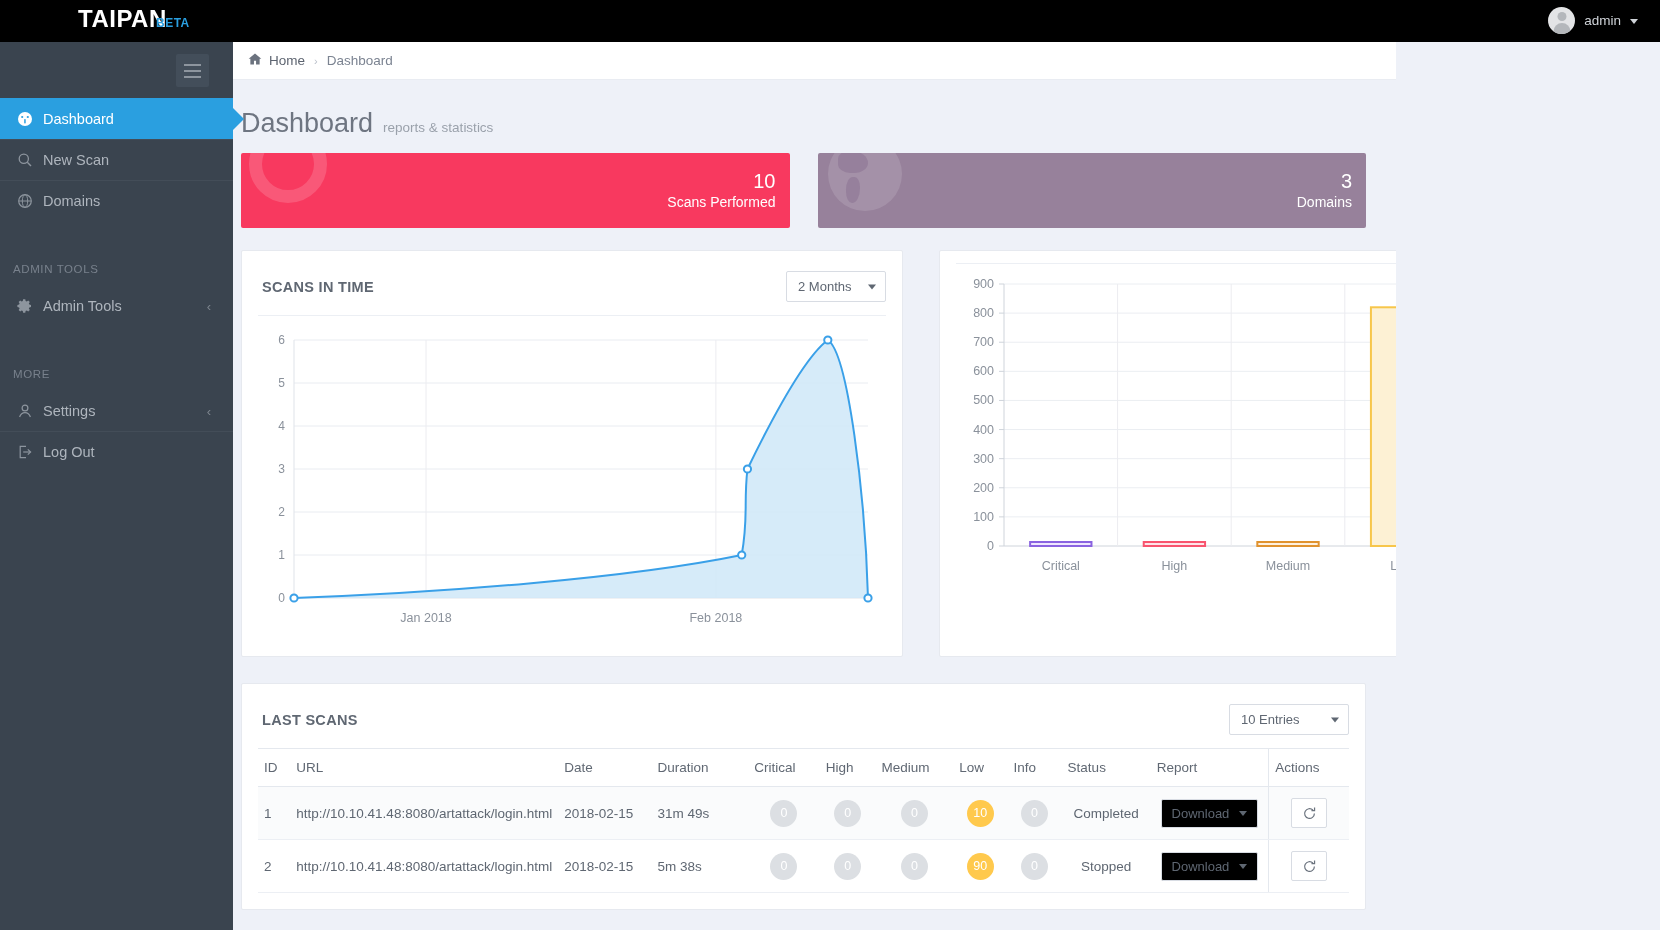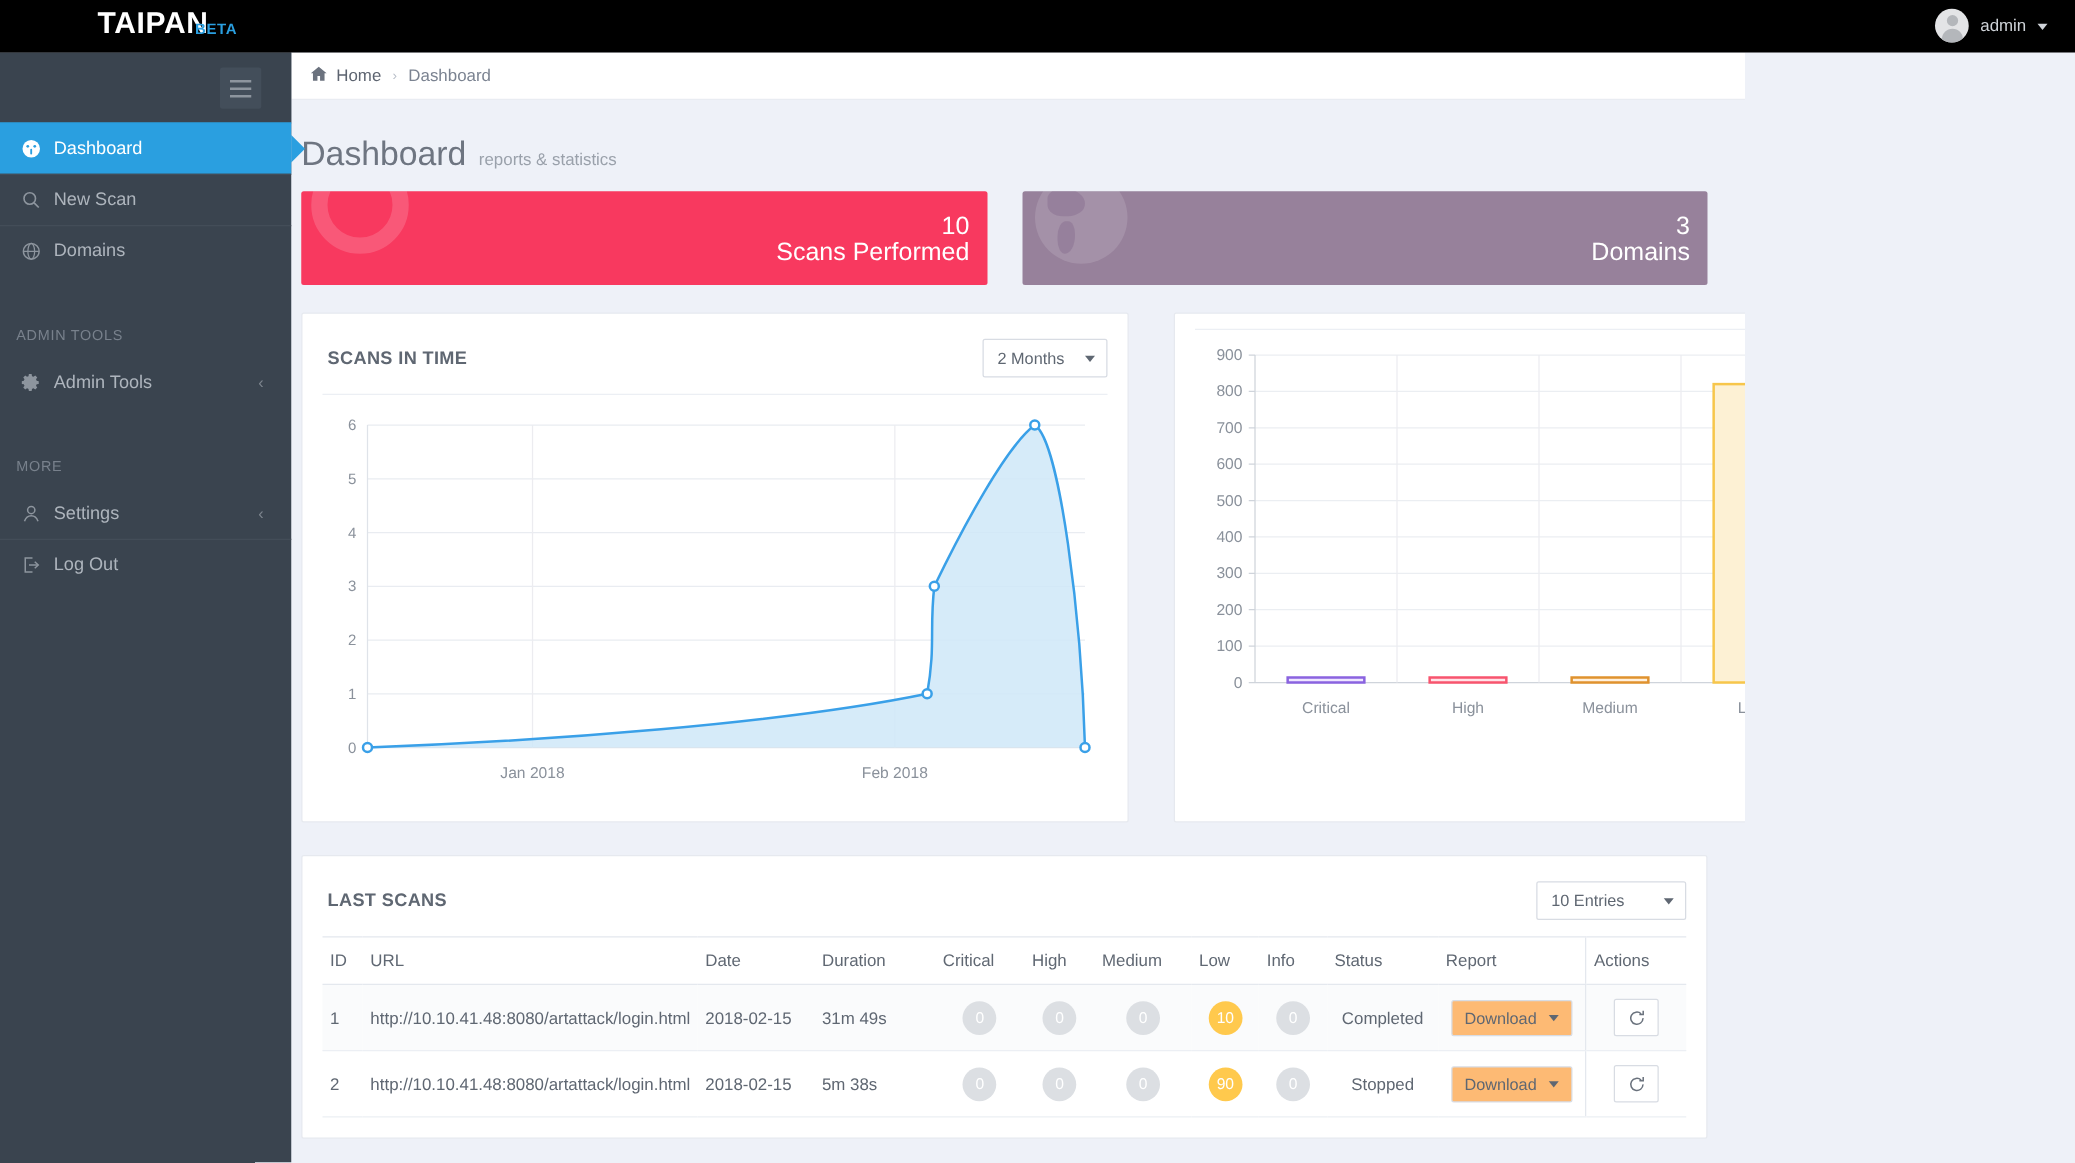--- a/index.html
+++ b/index.html
@@ -116,21 +116,21 @@
 
   
   .stat-card {
     position: relative; height: 75px; border-radius: 2px; overflow: hidden;
     display: flex; flex-direction: column; align-items: flex-end;
     justify-content: center; padding-right: 14px; color: #ffffff; cursor: pointer;
   }
   .stat-card.red { background: #f8395f; flex: 1; }
   .stat-card.purple { background: #97819b; flex: 1; }
   .stat-num { font-size: 20px; line-height: 22px; font-weight: 400; }
-  .stat-label { font-size: 20px; line-height: 20px; }
+  .stat-label { font-size: 14px; line-height: 20px; }
   .deco-donut {
     position: absolute; left: 8px; top: -28px;
     width: 78px; height: 78px; border-radius: 50%;
     border: 13px solid rgba(255,255,255,.16);
   }
   .deco-globe {
     position: absolute; left: 10px; top: -16px;
     width: 74px; height: 74px; border-radius: 50%;
     background: rgba(255,255,255,.13); overflow: hidden;
   }
@@ -188,21 +188,21 @@
   .tbl tbody tr:nth-child(even) td { background: #ffffff; }
   .col-center { text-align: center; }
   .pill {
     display: inline-flex; align-items: center; justify-content: center;
     width: 27px; height: 27px; border-radius: 50%;
     background: #dcdfe3; color: #ffffff; font-size: 12.5px;
   }
   .pill.low { background: #ffc94d; }
   .dl-btn {
     display: inline-flex; align-items: center; gap: 10px;
-    border: 1px solid #d8dce3; background: #fdba74; border-radius: 2px;
+    border: 1px solid #d8dce3; background: #000000; border-radius: 2px;
     padding: 6px 10px; font-size: 13px; color: #5f6772; cursor: pointer;
   }
   .dl-btn .sel-caret2 {
     width: 0; height: 0; border-left: 4px solid transparent;
     border-right: 4px solid transparent; border-top: 5px solid #5f6772;
   }
   .act-btn {
     display: inline-flex; align-items: center; justify-content: center;
     width: 36px; height: 30px; border: 1px solid #d8dce3; background: #fff;
     border-radius: 2px; color: #6a727d; font-size: 14px; cursor: pointer;

